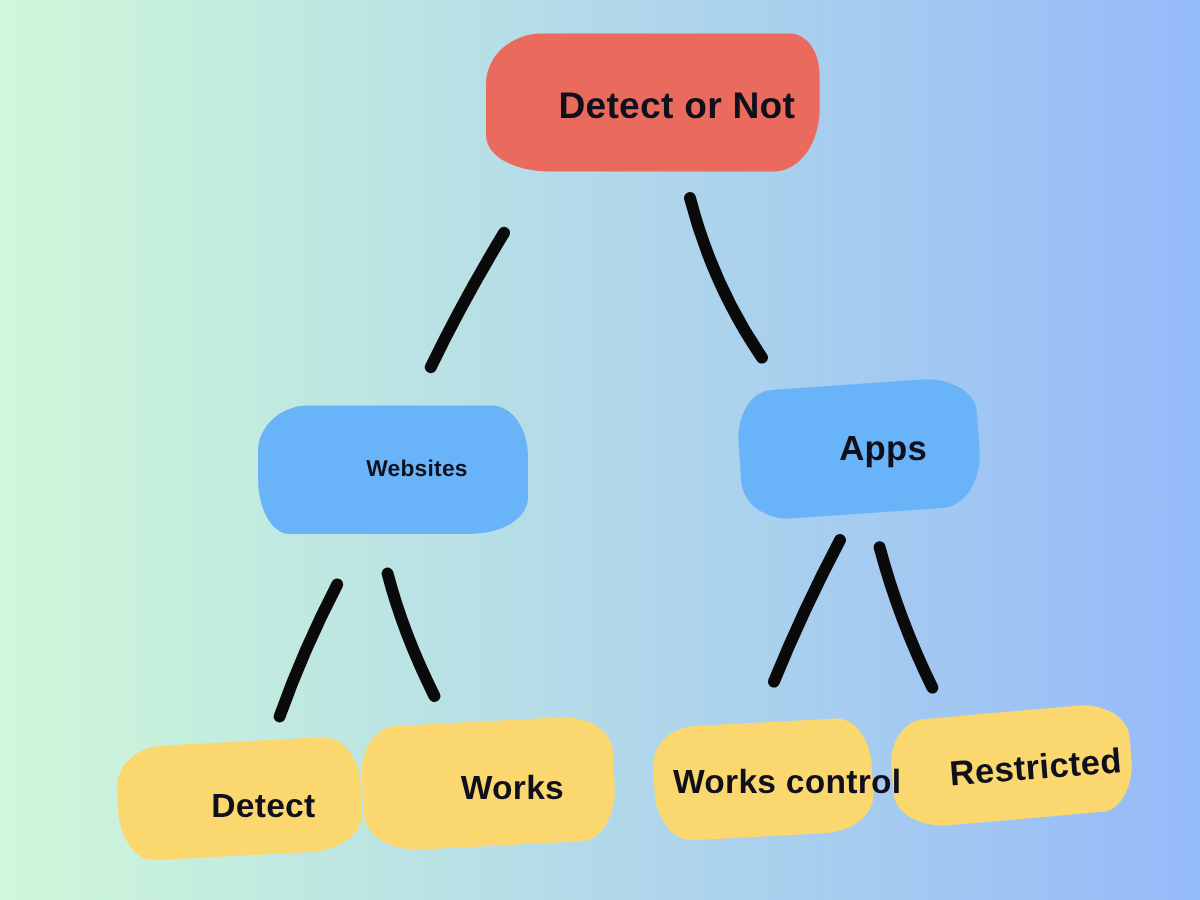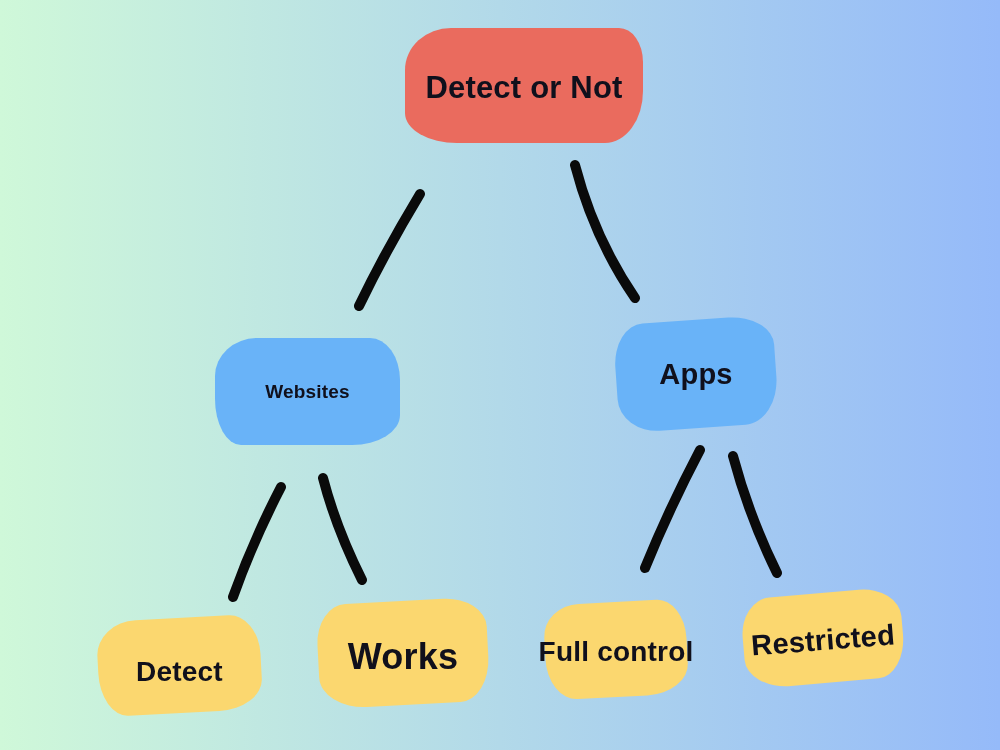--- a/index.html
+++ b/index.html
@@ -19,39 +19,40 @@
   .edges-svg path {
     fill: none;
     stroke-width: 10;
     stroke-linecap: round;
   }
   .node {
     position: absolute;
     display: flex;
     align-items: center;
     justify-content: center;
+    padding-left: 40px;
   }
   .blob {
     position: absolute;
     left: 0; top: 0; right: 0; bottom: 0;
     z-index: 0;
   }
   .label {
     position: relative;
     z-index: 1;
     font-weight: bold;
     white-space: nowrap;
     letter-spacing: 0.2px;
   }
   
   .node-root          { left: 405px; top: 28px;  width: 238px; height: 115px; font-size: 31px; }
   .node-websites      { left: 215px; top: 338px; width: 185px; height: 107px; font-size: 19px; }
   .node-apps          { left: 616px; top: 320px; width: 160px; height: 108px; font-size: 29px; justify-content: center; }
   .node-limited       { left: 98px;  top: 618px; width: 163px; height: 95px;  font-size: 28px; }
-  .node-works         { left: 318px; top: 601px; width: 170px; height: 104px; font-size: 36px; }
+  .node-works         { left: 302px; top: 601px; width: 170px; height: 104px; font-size: 28px; }
   .node-full-control  { left: 545px; top: 602px; width: 142px; height: 95px;  font-size: 28px; }
   .node-restricted    { left: 743px; top: 593px; width: 160px; height: 90px;  font-size: 29px; }
   
   .node-root .blob         { border-radius: 46px 24px 38px 52px / 42px 34px 52px 30px; }
   .node-websites .blob     { border-radius: 42px 30px 48px 26px / 38px 42px 30px 46px; }
   .node-apps .blob         { border-radius: 30px 44px 34px 40px / 42px 30px 46px 34px; transform: rotate(-4deg); }
   .node-limited .blob      { border-radius: 40px 30px 44px 28px / 34px 40px 30px 44px; transform: rotate(-3deg); }
   .node-works .blob        { border-radius: 30px 42px 30px 46px / 40px 30px 44px 32px; transform: rotate(-3deg); }
   .node-full-control .blob { border-radius: 36px 28px 42px 30px / 32px 40px 30px 42px; transform: rotate(-3deg); }
   .node-restricted .blob   { border-radius: 30px 40px 28px 44px / 38px 30px 42px 30px; transform: rotate(-5deg); }
@@ -96,21 +97,21 @@
     <span class="label">Detect</span>
   </div>
 
   <div class="node node-works">
     <div class="blob" style="background: rgb(251, 215, 111);"></div>
     <span class="label">Works</span>
   </div>
 
   <div class="node node-full-control">
     <div class="blob" style="background: rgb(251, 215, 111);"></div>
-    <span class="label">Full control</span>
+    <span class="label">Works control</span>
   </div>
 
   <div class="node node-restricted">
     <div class="blob" style="background: rgb(251, 215, 111);"></div>
     <span class="label">Restricted</span>
   </div>
 
 </div>
 
 </body></html>

